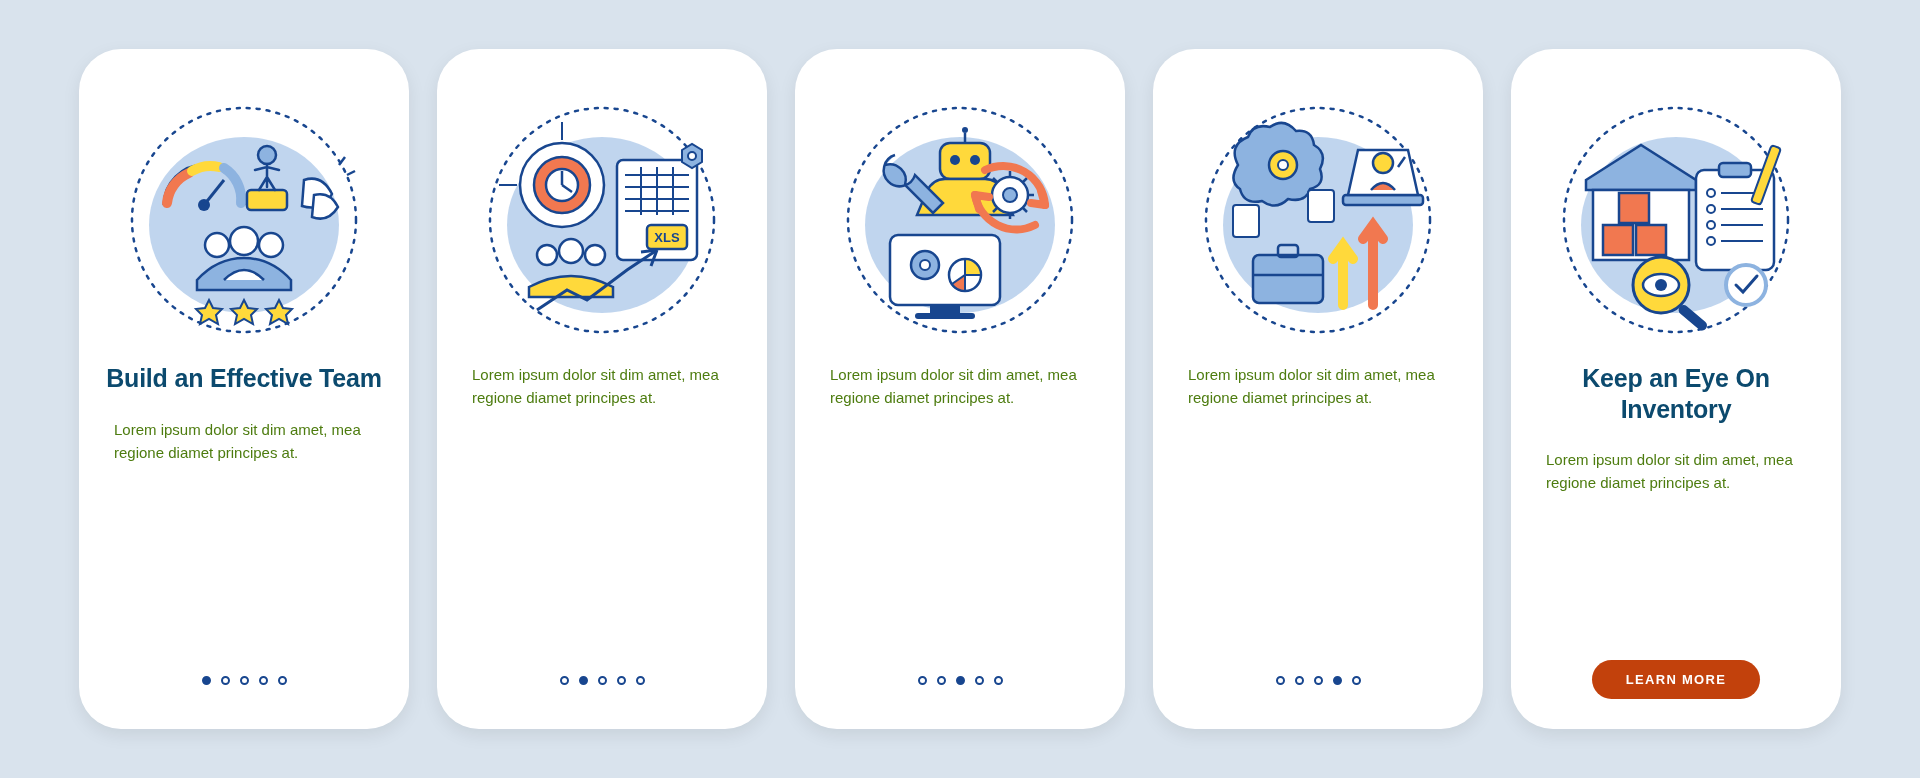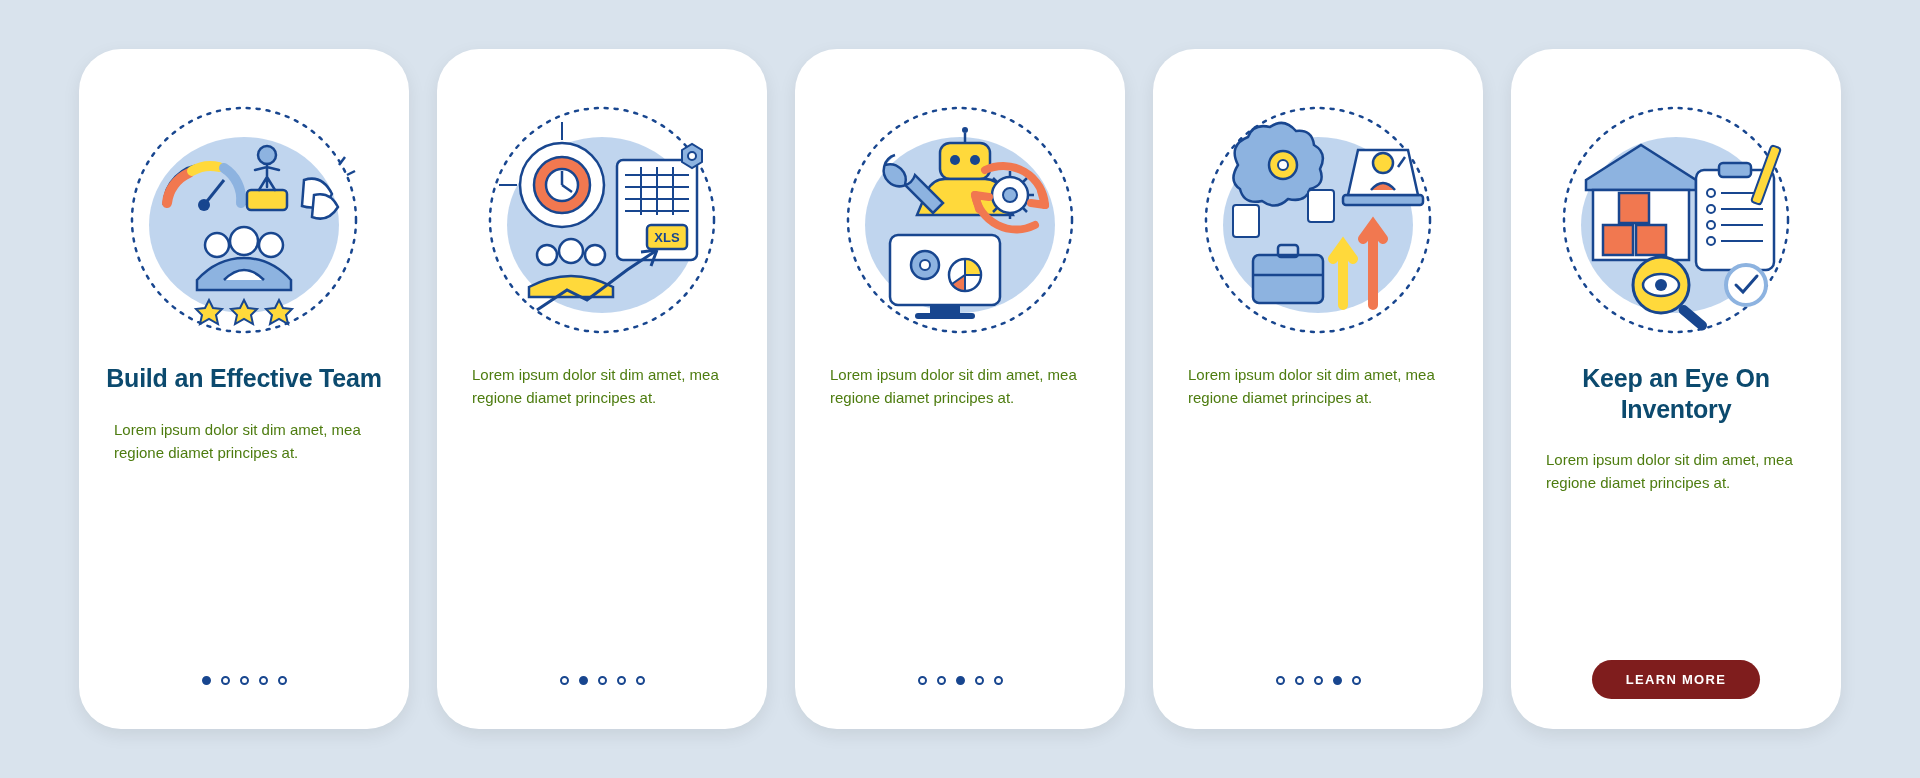--- a/index.html
+++ b/index.html
@@ -64,21 +64,21 @@
   .dot {
     width: 9px; height: 9px;
     border: 2px solid #18468f;
     border-radius: 50%;
     background: transparent;
   }
   .dot.on { background: #18468f; }
   .cta {
     position: absolute;
     bottom: 30px;
-    background: #7f1d1d;
+    background: #c2410c;
     color: #fff;
     font-weight: 700;
     font-size: 13px;
     letter-spacing: 1.3px;
     padding: 12px 34px;
     border-radius: 999px;
     border: none;
     cursor: pointer;
   }
 </style>

